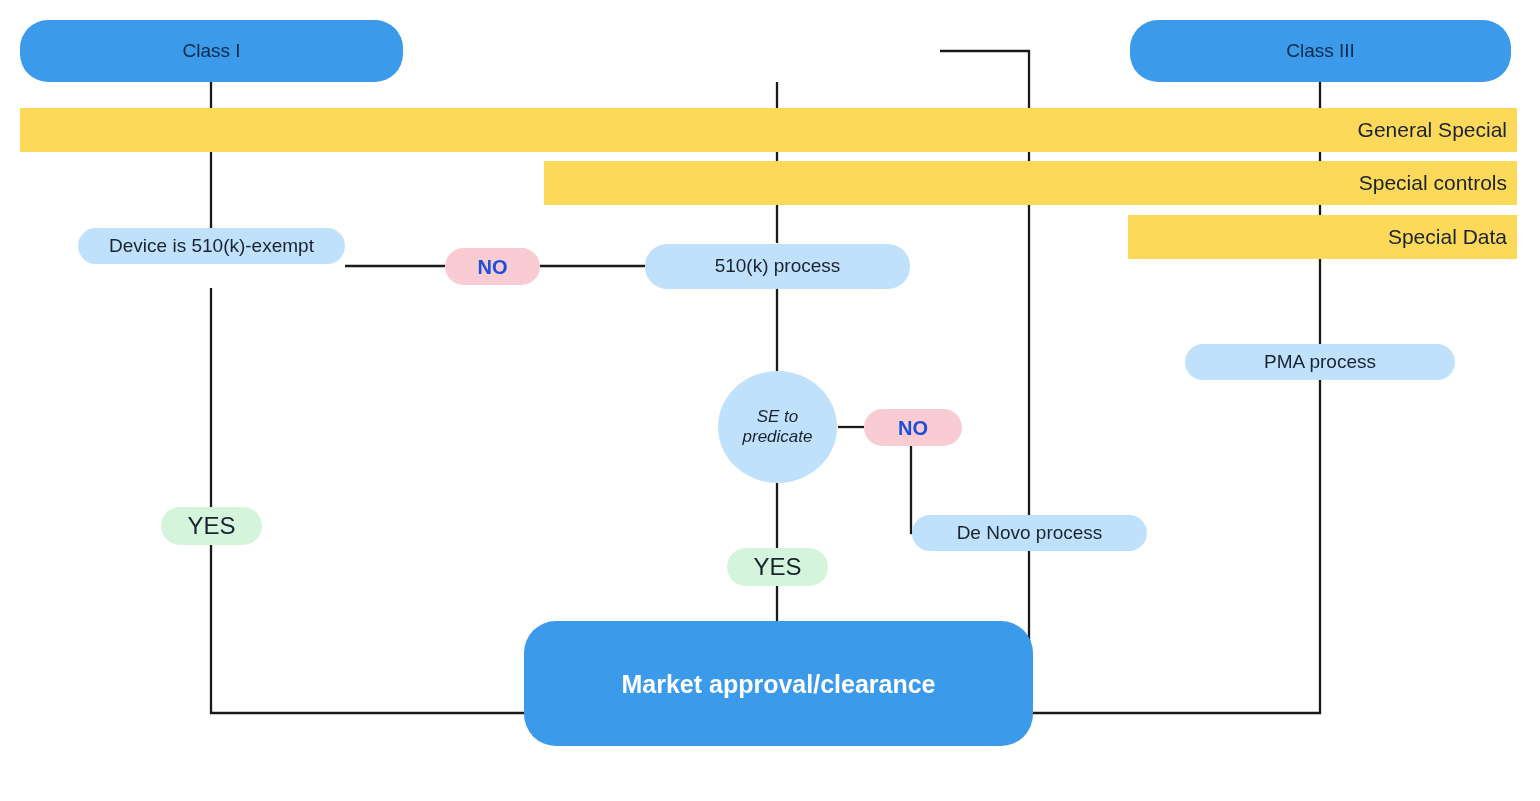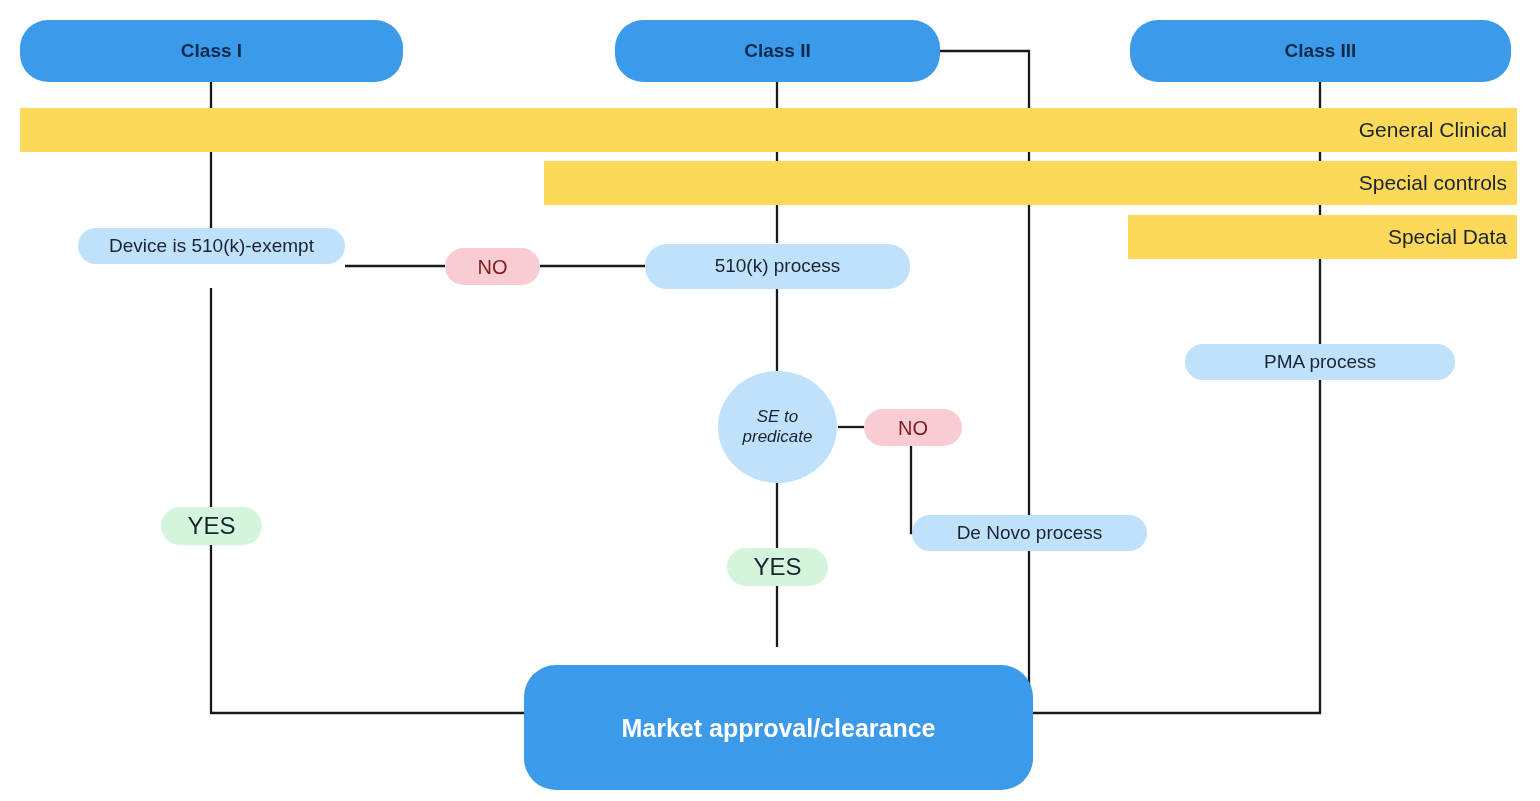--- a/index.html
+++ b/index.html
@@ -22,21 +22,21 @@
     justify-content: center;
     text-align: center;
     z-index: 3;
     line-height: 1.2;
     white-space: pre-line;
   }
 
   .class-box {
     background: #3b9ae9;
     color: #0d2a4a;
-    font-weight: bold;
+    font-weight: normal;
     font-size: 19px;
     border-radius: 28px;
   }
 
   .terminal-box {
     background: #3b9ae9;
     color: #ffffff;
     font-weight: bold;
     font-size: 25px;
     border-radius: 32px;
@@ -52,23 +52,24 @@
   .decision-ellipse {
     background: #bfe1fb;
     color: #1a2330;
     font-size: 17px;
     border-radius: 50%;
     font-style: italic;
   }
 
   .no-pill {
     background: #f9ccd4;
-    color: #7f1d1d;
+    color: #1d4ed8;
     font-size: 20px;
     border-radius: 20px;
+    font-weight: bold;
   }
 
   .yes-pill {
     background: #d4f5dc;
     color: #1a2330;
     font-size: 24px;
     border-radius: 20px;
   }
 
   
@@ -116,30 +117,27 @@
       <path d="M 1320 82 L 1320 344"></path>
 
       <path d="M 1320 379 L 1320 713 L 1033 713"></path>
     </g>
   </svg>
 
   <div class="node class-box" style="left:20px; top:20px; width:383px; height:62px;">
     <span>Class I</span>
   </div>
 
-  <div class="node class-box" style="left:615px; top:20px; width:325px; height:62px;">
-    <span>Class II</span>
-  </div>
 
   <div class="node class-box" style="left:1130px; top:20px; width:381px; height:62px;">
     <span>Class III</span>
   </div>
 
   <div class="control-bar" style="left:20px; top:108px; width:1497px; height:44px;">
-    <span>General Clinical</span>
+    <span>General Special</span>
   </div>
 
   <div class="control-bar" style="left:544px; top:161px; width:973px; height:44px;padding-left:19px;">
     <span>Special controls</span>
   </div>
 
   <div class="control-bar" style="left:1128px; top:215px; width:389px; height:44px;">
     <span>Special Data</span>
   </div>
 
@@ -173,17 +171,17 @@
   </div>
 
   <div class="node yes-pill" style="left:161px; top:507px; width:101px; height:38px;">
     <span>YES</span>
   </div>
 
   <div class="node yes-pill" style="left:727px; top:548px; width:101px; height:38px;">
     <span>YES</span>
   </div>
 
-  <div class="node terminal-box" style="left:524px; top:665px; width:509px; height:125px;">
+  <div class="node terminal-box" style="left:524px; top:621px; width:509px; height:125px;">
     <span>Market approval/clearance</span>
   </div>
 
 </div>
 
 </body></html>

